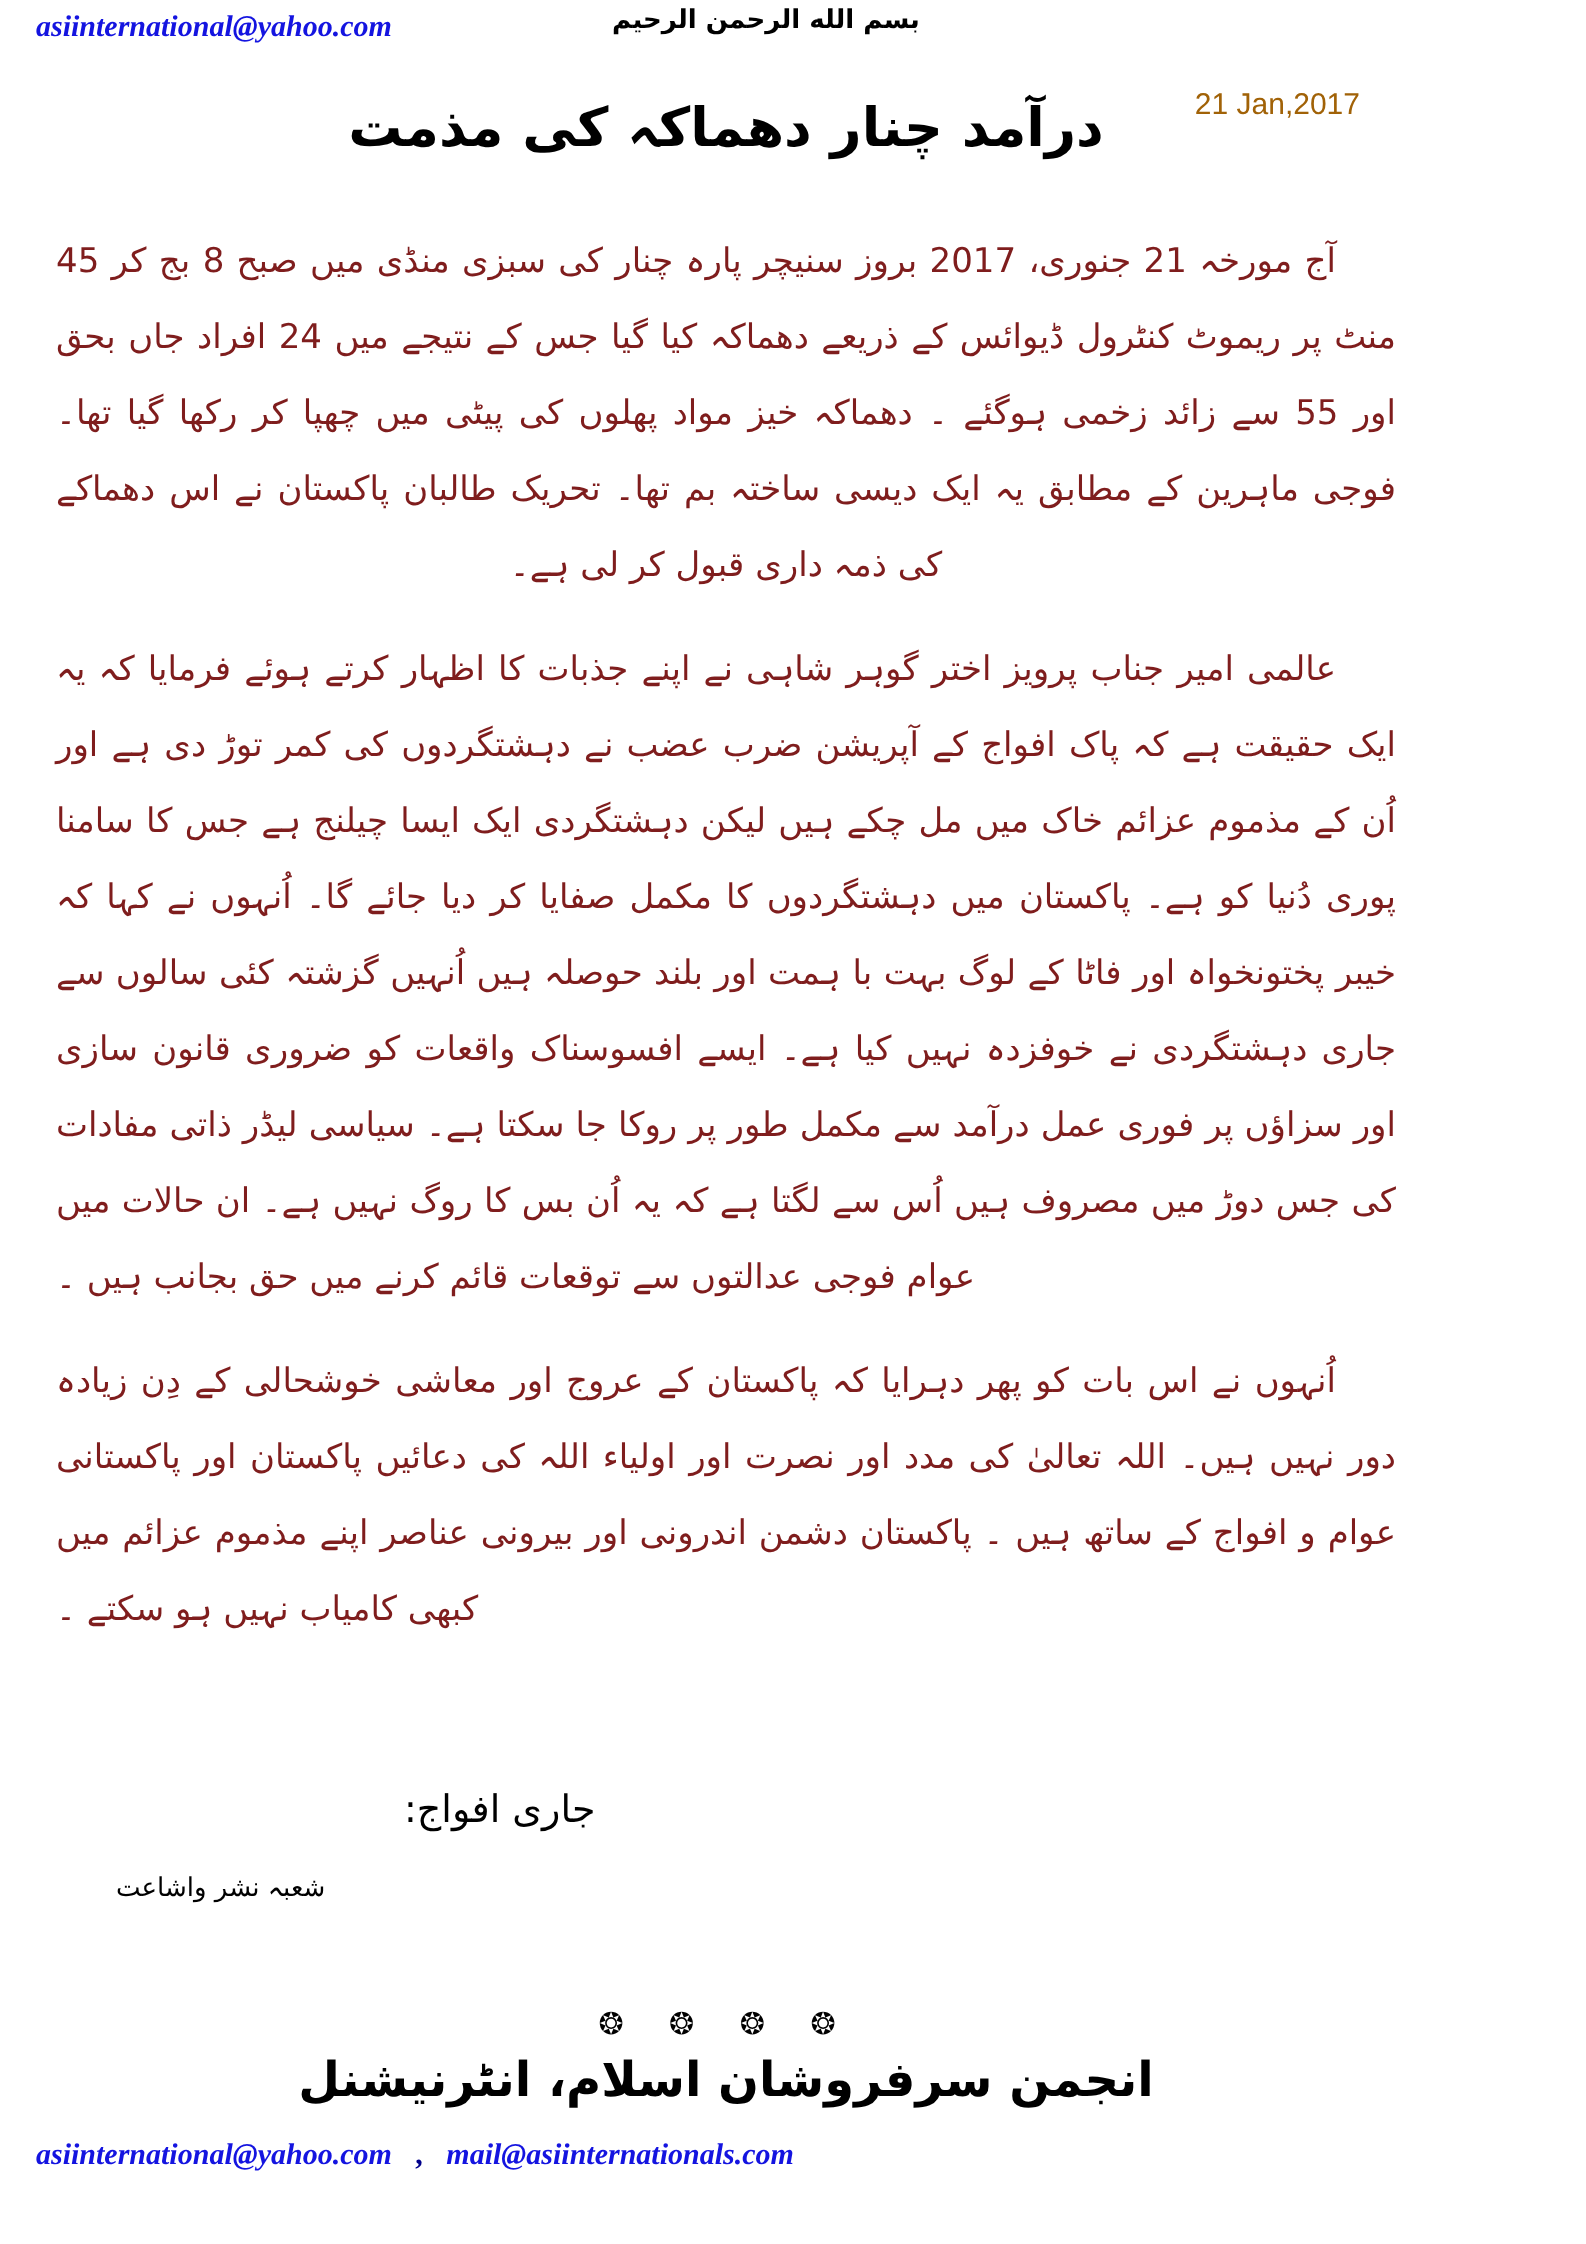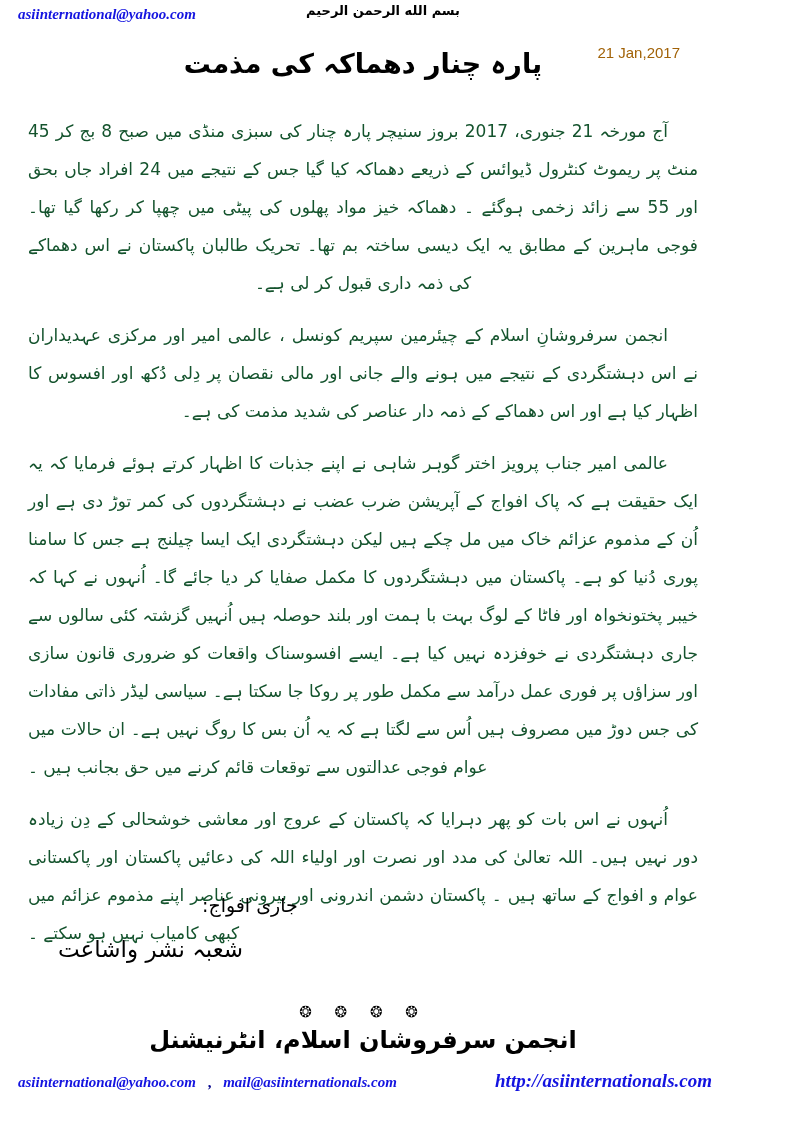--- a/index.html
+++ b/index.html
@@ -37,32 +37,32 @@
   .body-block{
     position:absolute;top:112px;left:28px;right:28px;
   }
   .body-par{
     direction:rtl;
     text-align:justify;
     font-size:17px;
     line-height:38px;
     margin:0 0 14px 0;
     text-indent:30px;
-    color:#14532d;
+    color:#7f1d1d;
   }
   .body-par.last-center{ text-align-last:center; }
   .body-par.last-left{ text-align-last:left; }
   
   .issued-by{
     position:absolute;top:894px;left:202px;
     direction:rtl;font-size:19px;color:#000;
   }
   .department{
     position:absolute;top:936px;left:58px;
-    direction:rtl;font-size:23px;color:#000;
+    direction:rtl;font-size:13px;color:#000;
   }
   
   .ornament{
     position:absolute;top:1003px;left:0;right:0;
     text-align:center;font-size:15px;letter-spacing:9px;color:#000;
   }
   .org-name{
     position:absolute;top:1026px;left:0;right:0;
     text-align:center;direction:rtl;
     font-size:24px;font-weight:bold;color:#000;
@@ -87,39 +87,37 @@
 <body>
 
 <div class="page">
 
   <div class="top-email">asiinternational@yahoo.com</div>
 
   <div class="bismillah">بسم الله الرحمن الرحيم</div>
 
   <div class="doc-date">21 Jan,2017</div>
 
-  <div class="doc-title">پارہ چنار دھماکہ کی مذمت</div>
+  <div class="doc-title">درآمد چنار دھماکہ کی مذمت</div>
 
   <div class="body-block">
     <p class="body-par last-center">آج مورخہ 21 جنوری، 2017 بروز سنیچر پارہ چنار کی سبزی منڈی میں صبح 8 بج کر 45 منٹ پر ریموٹ کنٹرول ڈیوائس کے ذریعے دھماکہ کیا گیا جس کے نتیجے میں 24 افراد جاں بحق اور 55 سے زائد زخمی ہوگئے ۔ دھماکہ خیز مواد پھلوں کی پیٹی میں چھپا کر رکھا گیا تھا۔ فوجی ماہرین کے مطابق یہ ایک دیسی ساختہ بم تھا۔ تحریک طالبان پاکستان نے اس دھماکے کی ذمہ داری قبول کر لی ہے۔</p>
-    <p class="body-par">انجمن سرفروشانِ اسلام کے چیئرمین سپریم کونسل ، عالمی امیر اور مرکزی عہدیداران نے اس دہشتگردی کے نتیجے میں ہونے والے جانی اور مالی نقصان پر دِلی دُکھ اور افسوس کا اظہار کیا ہے اور اس دھماکے کے ذمہ دار عناصر کی شدید مذمت کی ہے۔</p>
     <p class="body-par last-left">عالمی امیر جناب پرویز اختر گوہر شاہی نے اپنے جذبات کا اظہار کرتے ہوئے فرمایا کہ یہ ایک حقیقت ہے کہ پاک افواج کے آپریشن ضرب عضب نے دہشتگردوں کی کمر توڑ دی ہے اور اُن کے مذموم عزائم خاک میں مل چکے ہیں لیکن دہشتگردی ایک ایسا چیلنج ہے جس کا سامنا پوری دُنیا کو ہے۔ پاکستان میں دہشتگردوں کا مکمل صفایا کر دیا جائے گا۔ اُنہوں نے کہا کہ خیبر پختونخواہ اور فاٹا کے لوگ بہت با ہمت اور بلند حوصلہ ہیں اُنہیں گزشتہ کئی سالوں سے جاری دہشتگردی نے خوفزدہ نہیں کیا ہے۔ ایسے افسوسناک واقعات کو ضروری قانون سازی اور سزاؤں پر فوری عمل درآمد سے مکمل طور پر روکا جا سکتا ہے۔ سیاسی لیڈر ذاتی مفادات کی جس دوڑ میں مصروف ہیں اُس سے لگتا ہے کہ یہ اُن بس کا روگ نہیں ہے۔ ان حالات میں عوام فوجی عدالتوں سے توقعات قائم کرنے میں حق بجانب ہیں ۔</p>
     <p class="body-par last-left">اُنہوں نے اس بات کو پھر دہرایا کہ پاکستان کے عروج اور معاشی خوشحالی کے دِن زیادہ دور نہیں ہیں۔ اللہ تعالیٰ کی مدد اور نصرت اور اولیاء اللہ کی دعائیں پاکستان اور پاکستانی عوام و افواج کے ساتھ ہیں ۔ پاکستان دشمن اندرونی اور بیرونی عناصر اپنے مذموم عزائم میں کبھی کامیاب نہیں ہو سکتے ۔</p>
   </div>
 
   <div class="issued-by">جاری افواج:</div>
 
   <div class="department">شعبہ نشر واشاعت</div>
 
   <div class="ornament">❂ ❂ ❂ ❂</div>
 
   <div class="org-name">انجمن سرفروشان اسلام، انٹرنیشنل</div>
 
   <div class="links-row">
     <span class="links-left">
       <span>asiinternational@yahoo.com</span>
       <span class="sep">,</span>
       <span>mail@asiinternationals.com</span>
     </span>
-    <span class="website">http://asiinternationals.com</span>
   </div>
 
 </div>
 
 </body></html>

